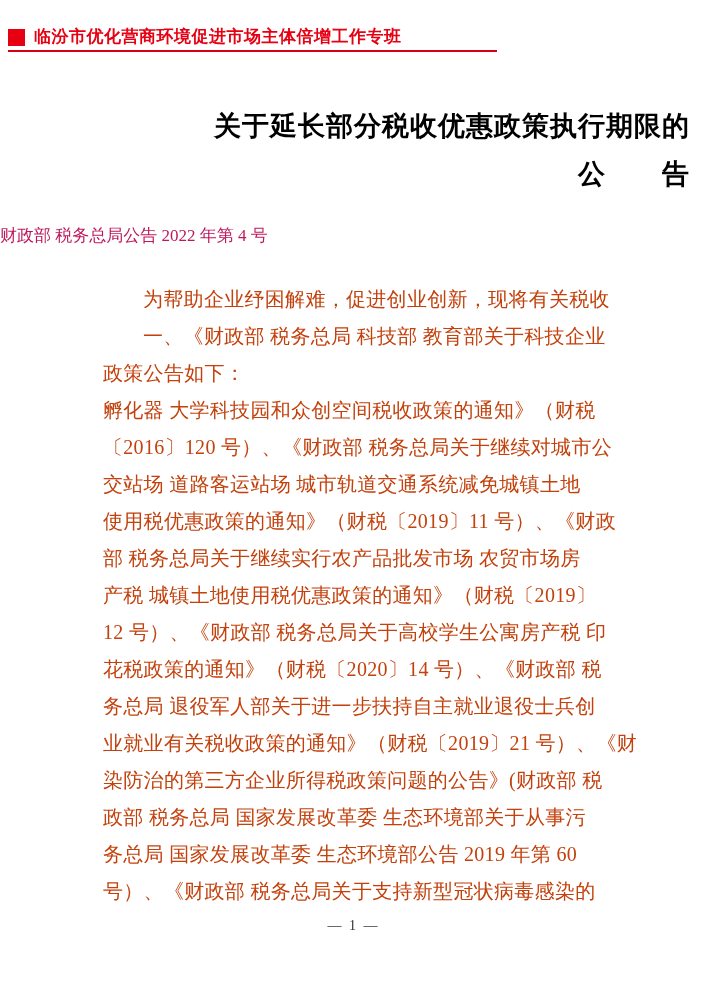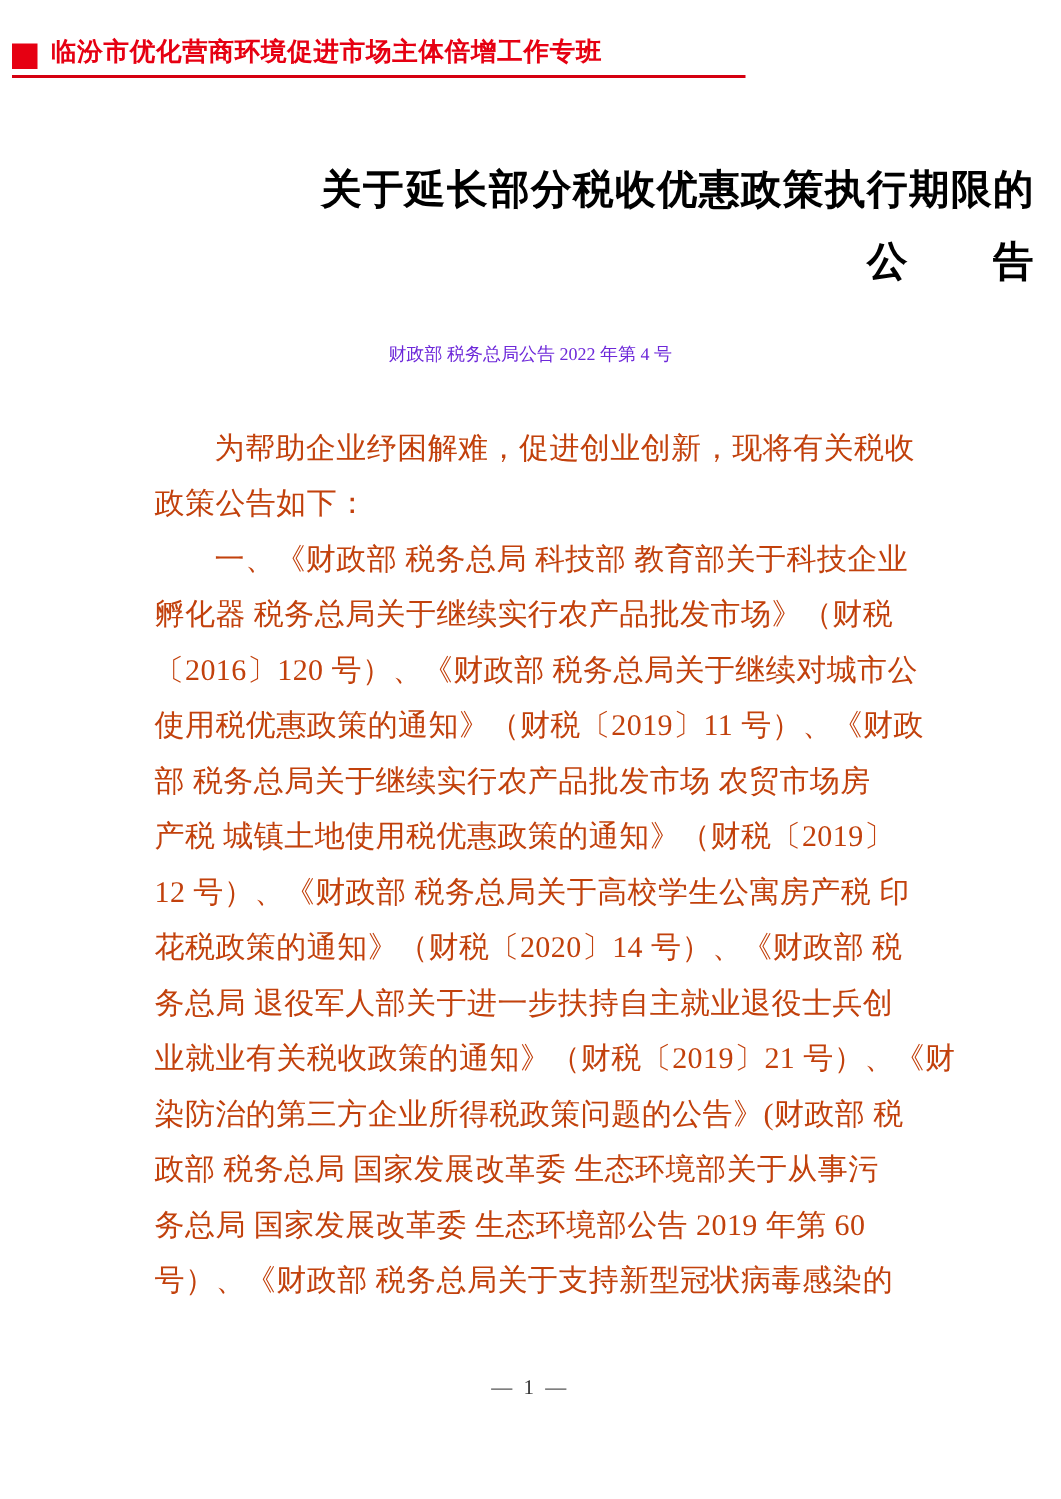--- a/index.html
+++ b/index.html
@@ -14,39 +14,39 @@
     color: #1a1a1a;
   }
   
   .masthead { position: absolute; left: 0; top: 0; width: 707px; height: 60px; }
   .masthead .red-square {
     position: absolute; left: 8px; top: 29px;
     width: 17px; height: 17px; background: #e60012;
   }
   .masthead .org {
     position: absolute; left: 34px; top: 27px;
-    font-family: Liberation Mono, monospace;
+    font-family: Liberation Sans, sans-serif;
     font-size: 17px; font-weight: bold; color: #e60012;
     letter-spacing: 0.5px; white-space: nowrap; line-height: 20px;
   }
   .masthead .rule {
     position: absolute; left: 8px; top: 50px;
     width: 489px; height: 2px; background: #d50010;
   }
   
   .doc-title {
     position: absolute; left: 0; top: 102px; width: 690px;
     margin: 0; text-align: right;
     font-size: 27px; font-weight: bold; color: #000000;
     line-height: 48px; letter-spacing: 1px; white-space: nowrap;
   }
   
   .doc-number {
     position: absolute; left: 0; top: 222px; width: 707px;
-    text-align: center; font-size: 12px; color: #6d28d9;
+    text-align: left; font-size: 17px; color: #be185d;
     line-height: 28px; white-space: nowrap;
   }
   
   .doc-body {
     position: absolute; left: 103px; top: 281px; width: 497px;
     font-size: 20px; line-height: 37px; color: #c2410c;
   }
   .doc-body .line { white-space: nowrap; letter-spacing: 0.3px; }
   .doc-body .line.indent { text-indent: 2em; }
   
@@ -69,24 +69,25 @@
 
   <h1 class="doc-title">
     <div>关于延长部分税收优惠政策执行期限的</div>
     <div>公　　告</div>
   </h1>
 
   <div class="doc-number">财政部 税务总局公告 2022 年第 4 号</div>
 
   <main class="doc-body">
     <div class="line indent">为帮助企业纾困解难，促进创业创新，现将有关税收</div>
+    <div class="line indent">一、《财政部 税务总局 科技部 教育部关于科技企业</div>
     <div class="line">政策公告如下：</div>
-    <div class="line indent">一、《财政部 税务总局 科技部 教育部关于科技企业</div>
-    <div class="line">孵化器 税务总局关于继续实行农产品批发市场》（财税</div>
+    <div class="line">孵化器 大学科技园和众创空间税收政策的通知》（财税</div>
     <div class="line">〔2016〕120 号）、《财政部 税务总局关于继续对城市公</div>
+    <div class="line">交站场 道路客运站场 城市轨道交通系统减免城镇土地</div>
     <div class="line">使用税优惠政策的通知》（财税〔2019〕11 号）、《财政</div>
     <div class="line">部 税务总局关于继续实行农产品批发市场 农贸市场房</div>
     <div class="line">产税 城镇土地使用税优惠政策的通知》（财税〔2019〕</div>
     <div class="line">12 号）、《财政部 税务总局关于高校学生公寓房产税 印</div>
     <div class="line">花税政策的通知》（财税〔2020〕14 号）、《财政部 税</div>
     <div class="line">务总局 退役军人部关于进一步扶持自主就业退役士兵创</div>
     <div class="line">业就业有关税收政策的通知》（财税〔2019〕21 号）、《财</div>
     <div class="line">染防治的第三方企业所得税政策问题的公告》(财政部 税</div>
     <div class="line">政部 税务总局 国家发展改革委 生态环境部关于从事污</div>
     <div class="line">务总局 国家发展改革委 生态环境部公告 2019 年第 60</div>

